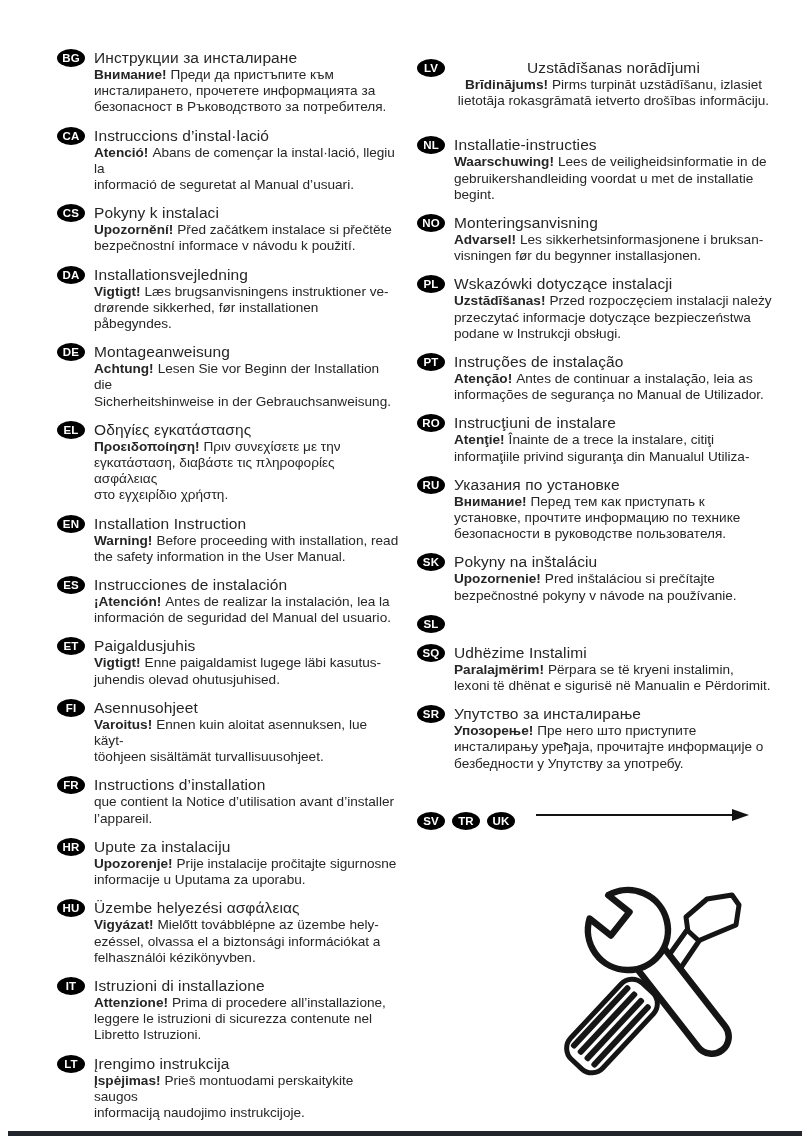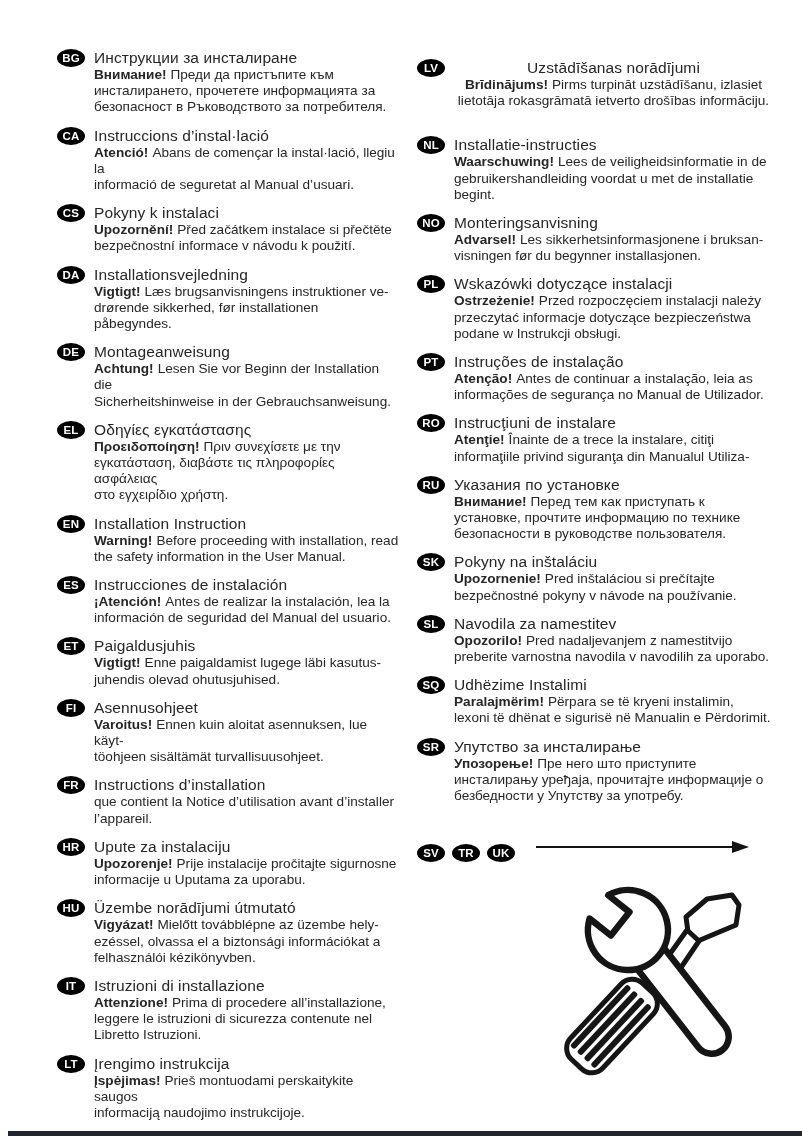--- a/index.html
+++ b/index.html
@@ -126,21 +126,21 @@
     <span class="badge">HR</span>
     <div class="content">
       <div class="title">Upute za instalaciju</div>
     <div class="line"><b class="warn">Upozorenje!</b><span>Prije instalacije pročitajte sigurnosne</span></div>
           <div class="line">informacije u Uputama za uporabu.</div>
         </div>
   </section>
       <section class="lang">
     <span class="badge">HU</span>
     <div class="content">
-      <div class="title">Üzembe norādījumi útmutató</div>
+      <div class="title">Üzembe helyezési ασφάλειας</div>
     <div class="line"><b class="warn">Vigyázat!</b><span>Mielőtt továbblépne az üzembe hely-</span></div>
           <div class="line">ezéssel, olvassa el a biztonsági információkat a</div>
           <div class="line">felhasználói kézikönyvben.</div>
         </div>
   </section>
       <section class="lang">
     <span class="badge">IT</span>
     <div class="content">
       <div class="title">Istruzioni di installazione</div>
     <div class="line"><b class="warn">Attenzione!</b><span>Prima di procedere all’installazione,</span></div>
@@ -182,21 +182,21 @@
     <div class="content">
       <div class="title">Monteringsanvisning</div>
     <div class="line"><b class="warn">Advarsel!</b><span>Les sikkerhetsinformasjonene i bruksan-</span></div>
             <div class="line">visningen før du begynner installasjonen.</div>
           </div>
   </section>
         <section class="lang">
     <span class="badge">PL</span>
     <div class="content">
       <div class="title">Wskazówki dotyczące instalacji</div>
-    <div class="line"><b class="warn">Ostrzeżenie!</b><span>Przed rozpoczęciem instalacji należy</span></div>
+    <div class="line"><b class="warn">Uzstādīšanas!</b><span>Przed rozpoczęciem instalacji należy</span></div>
             <div class="line">przeczytać informacje dotyczące bezpieczeństwa</div>
             <div class="line">podane w Instrukcji obsługi.</div>
           </div>
   </section>
         <section class="lang">
     <span class="badge">PT</span>
     <div class="content">
       <div class="title">Instruções de instalação</div>
     <div class="line"><b class="warn">Atenção!</b><span>Antes de continuar a instalação, leia as</span></div>
             <div class="line">informações de segurança no Manual de Utilizador.</div>
@@ -222,25 +222,20 @@
         <section class="lang">
     <span class="badge">SK</span>
     <div class="content">
       <div class="title">Pokyny na inštaláciu</div>
     <div class="line"><b class="warn">Upozornenie!</b><span>Pred inštaláciou si prečítajte</span></div>
             <div class="line">bezpečnostné pokyny v návode na používanie.</div>
           </div>
   </section>
         <section class="lang">
     <span class="badge">SL</span>
-    <div class="content">
-      <div class="title">Navodila za namestitev</div>
-    <div class="line"><b class="warn">Opozorilo!</b><span>Pred nadaljevanjem z namestitvijo</span></div>
-            <div class="line">preberite varnostna navodila v navodilih za uporabo.</div>
-          </div>
   </section>
         <section class="lang">
     <span class="badge">SQ</span>
     <div class="content">
       <div class="title">Udhëzime Instalimi</div>
     <div class="line"><b class="warn">Paralajmërim!</b><span>Përpara se të kryeni instalimin,</span></div>
             <div class="line">lexoni të dhënat e sigurisë në Manualin e Përdorimit.</div>
           </div>
   </section>
         <section class="lang">

